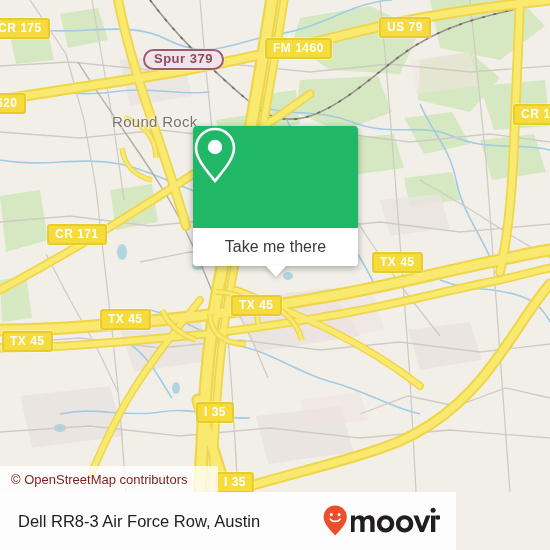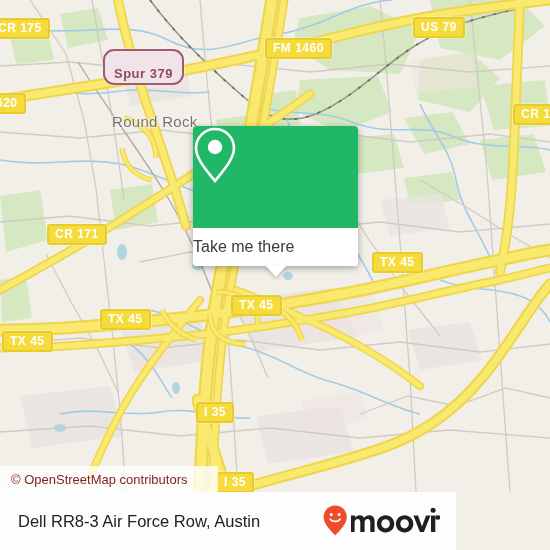--- a/index.html
+++ b/index.html
@@ -60,21 +60,22 @@
     white-space: nowrap;
     line-height: 14px;
     box-shadow: 0 0 0 1px rgba(255,255,255,0.25);
   }
   .shield.spur {
     background: #f0e4e8;
     border: 2px solid #a15b6e;
     border-radius: 11px;
     color: #8e4a5e;
     font-size: 13px;
-    padding: 16px 9px 2px 9px;
+    padding: 1px 9px 2px 9px;
+    margin-left: 40px;
   }
 
   
   #popup {
     position: absolute;
     left: 193px;
     top: 126px;
     width: 165px;
     border-radius: 4px;
     box-shadow: 0 2px 7px rgba(0,0,0,0.33);
@@ -89,20 +90,21 @@
     align-items: center;
     justify-content: center;
   }
   #popup-image svg { display: block; }
   #popup-footer {
     height: 38px;
     background: #ffffff;
     border-radius: 0 0 4px 4px;
     display: flex;
     align-items: center;
+    justify-content: center;
     cursor: pointer;
   }
   #popup-footer span {
     font-family: "Liberation Sans", sans-serif;
     font-size: 16px;
     color: #3a3a3a;
   }
   #popup-tail {
     position: absolute;
     left: 50%;
@@ -335,21 +337,21 @@
           <path d="M152,180 C134,176 124,164 122,148"></path>
         </g>
       </g>
     </svg>
 
     <div class="place-label" style="left:112px; top:113px;">Round Rock</div>
 
     <div class="shield" style="left:-10px; top:18px;">CR 175</div>
     <div class="shield spur" style="left:103px; top:49px;">Spur 379</div>
     <div class="shield" style="left:265px; top:38px;">FM 1460</div>
-    <div class="shield" style="left:379px; top:17px;margin-left:34px;">US 79</div>
+    <div class="shield" style="left:379px; top:17px;">US 79</div>
     <div class="shield" style="left:-12px; top:93px;">620</div>
     <div class="shield" style="left:513px; top:104px;">CR 12</div>
     <div class="shield" style="left:47px; top:224px;">CR 171</div>
     <div class="shield" style="left:372px; top:252px;">TX 45</div>
     <div class="shield" style="left:231px; top:295px;">TX 45</div>
     <div class="shield" style="left:100px; top:309px;">TX 45</div>
     <div class="shield" style="left:2px; top:331px;">TX 45</div>
     <div class="shield" style="left:196px; top:402px;">I 35</div>
     <div class="shield" style="left:216px; top:472px;">I 35</div>
 

